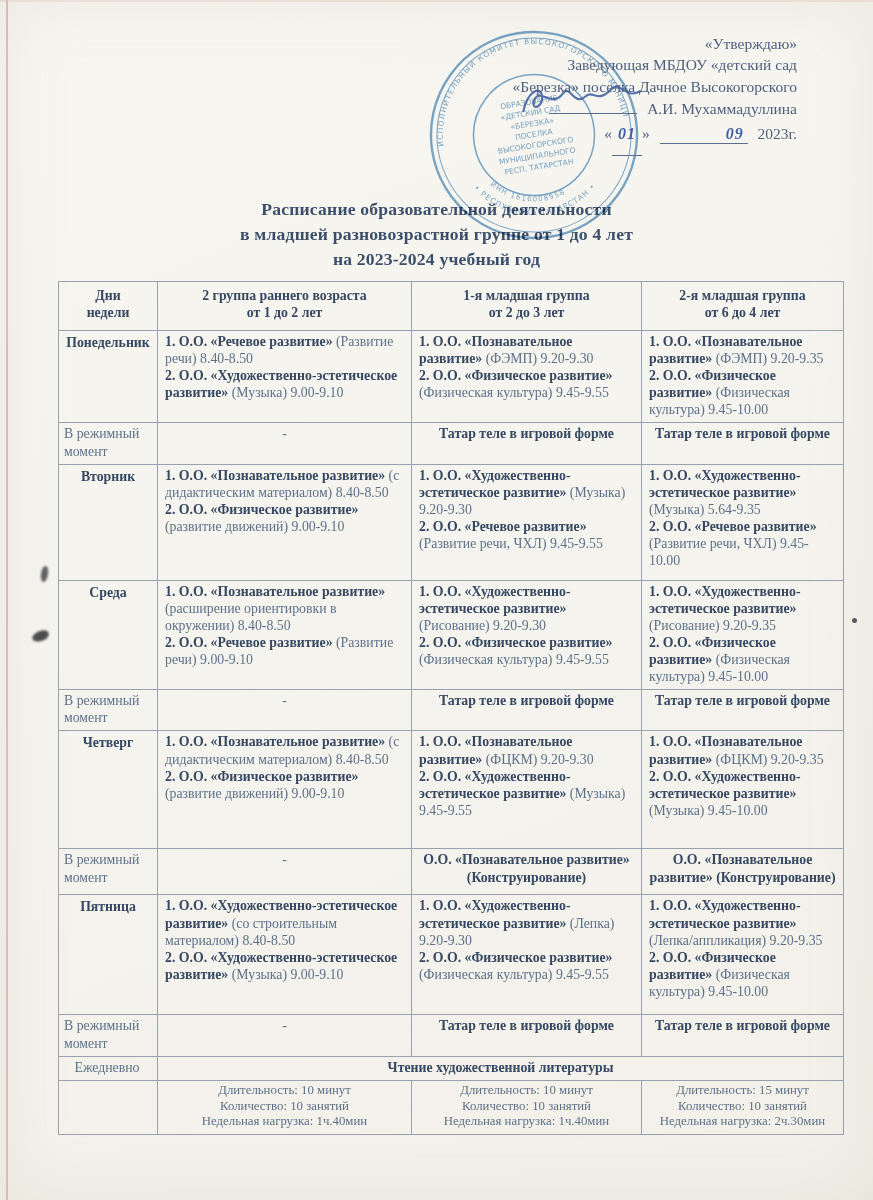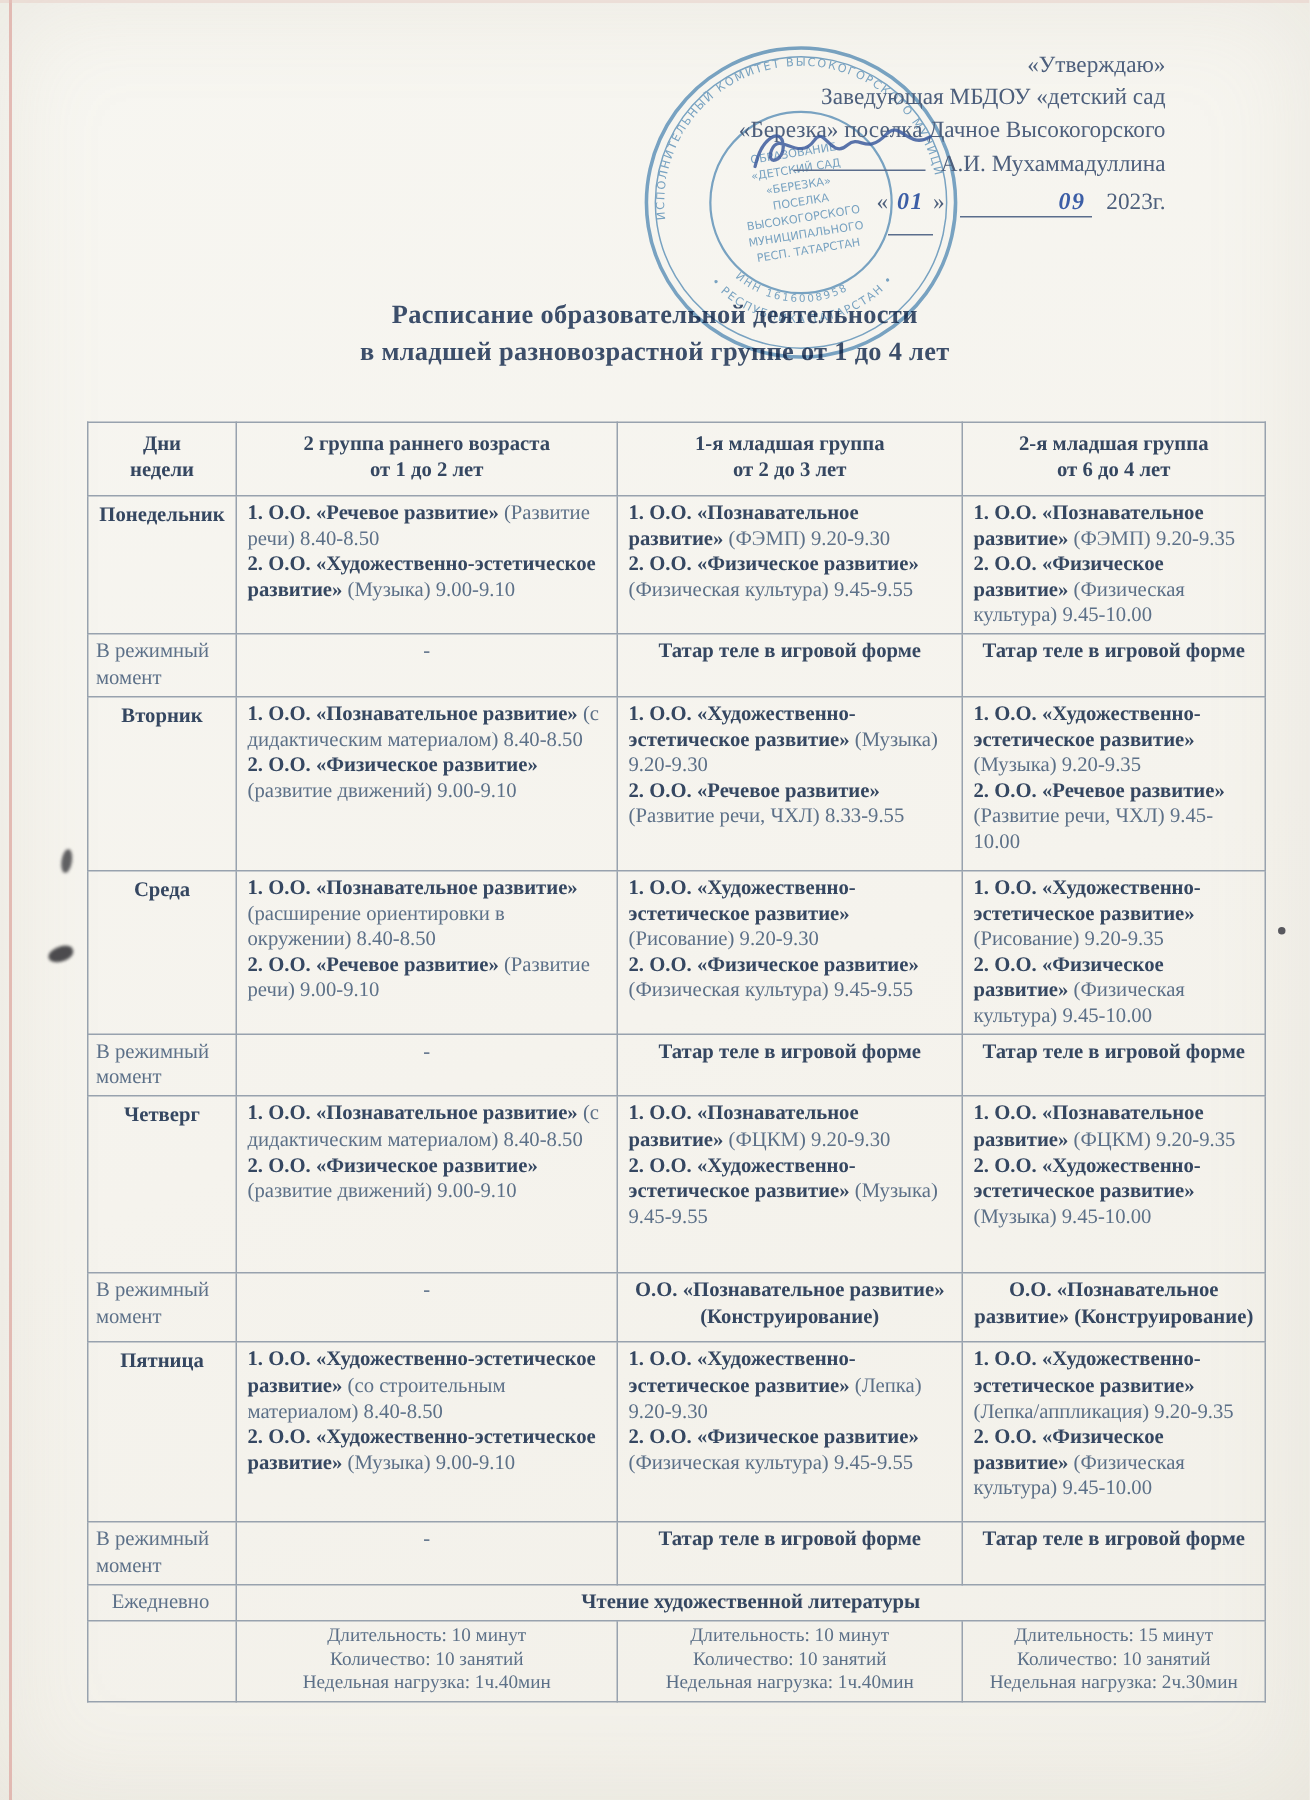--- a/index.html
+++ b/index.html
@@ -10,21 +10,21 @@
     font-family:"Liberation Serif","DejaVu Serif",serif;
   }
   
   .edge-left{position:absolute;left:6px;top:0;width:2px;height:1200px;background:#dda8a1;opacity:.75;}
   .edge-top{position:absolute;left:0;top:0;width:100%;height:2px;background:#e7c6bf;opacity:.4;}
   .smudge-a{position:absolute;left:41px;top:566px;width:7px;height:16px;background:#3c3c40;border-radius:50%;transform:rotate(9deg);filter:blur(1px);opacity:.8;}
   .smudge-b{position:absolute;left:32px;top:631px;width:17px;height:10px;background:#2f2f33;border-radius:60% 40% 55% 45%;transform:rotate(-14deg);filter:blur(1px);opacity:.85;}
   .dot-a{position:absolute;left:852px;top:618px;width:5px;height:5px;background:#47474f;border-radius:50%;opacity:.9;}
 
   
-  .approve{position:absolute;top:33px;right:96px;text-align:right;font-size:15.5px;line-height:1.38;color:#4d5f7c;z-index:2;}
+  .approve{position:absolute;top:33px;right:76px;text-align:right;font-size:15.5px;line-height:1.38;color:#4d5f7c;z-index:2;}
   .sig-line{margin-top:1px;}
   .sig-u{position:relative;display:inline-block;width:88px;height:15px;border-bottom:1.2px solid #5a6d8c;margin-right:6px;vertical-align:baseline;}
   .sig-svg{position:absolute;left:-30px;bottom:-7px;width:132px;height:40px;}
   .date-line{margin-top:3px;}
   .hand{font-style:italic;font-weight:bold;color:#3c5ea6;letter-spacing:1px;font-size:16px;}
   .u-day{display:inline-block;min-width:26px;text-align:center;border-bottom:1.2px solid #5a6d8c;padding:0 2px 13px;line-height:1.05;}
   .u-mon{display:inline-block;min-width:80px;text-align:right;border-bottom:1.2px solid #5a6d8c;padding:0 4px 1px;line-height:1.05;margin:0 6px;}
 
   
   .stamp{position:absolute;left:427px;top:28px;width:214px;height:214px;transform:rotate(-9deg);opacity:.82;mix-blend-mode:multiply;z-index:1;}
@@ -97,20 +97,21 @@
     <div class="date-line">
       <span>«</span><span class="u-day hand">01</span><span>»</span>
       <span class="u-mon hand">09</span>
       <span>2023г.</span>
     </div>
   </div>
 
   <div class="title">
     <div>Расписание образовательной деятельности</div>
     <div>в младшей разновозрастной группе от 1 до 4 лет</div>
+    <div>на 2023-2024 учебный год</div>
   </div>
 
   <table class="sched">
     <colgroup>
       <col style="width:99px">
         <col style="width:254px">
         <col style="width:230px">
         <col style="width:202px">
     </colgroup>
     <tbody>
@@ -128,22 +129,22 @@
         </tr>
         <tr class="rh-mode">
           <td class="lbl"><span class="r">В режимный момент</span></td>
           <td class="ctr"><span class="r">-</span></td>
           <td class="ctr"><span class="b">Татар теле в игровой форме</span></td>
           <td class="ctr"><span class="b">Татар теле в игровой форме</span></td>
         </tr>
         <tr class="rh-day2">
           <td class="day"><span class="b">Вторник</span></td>
           <td class="act"><span class="b">1. О.О. «Познавательное развитие»</span><span class="r"> (с дидактическим материалом) 8.40-8.50</span><br><span class="b">2. О.О. «Физическое развитие»</span><span class="r"> (развитие движений) 9.00-9.10</span></td>
-          <td class="act"><span class="b">1. О.О. «Художественно-эстетическое развитие»</span><span class="r"> (Музыка) 9.20-9.30</span><br><span class="b">2. О.О. «Речевое развитие»</span><span class="r"> (Развитие речи, ЧХЛ) 8.33-9.55</span></td>
-          <td class="act"><span class="b">1. О.О. «Художественно-эстетическое развитие»</span><span class="r"> (Музыка) 9.20-9.35</span><br><span class="b">2. О.О. «Речевое развитие»</span><span class="r"> (Развитие речи, ЧХЛ) 9.45-10.00</span></td>
+          <td class="act"><span class="b">1. О.О. «Художественно-эстетическое развитие»</span><span class="r"> (Музыка) 9.20-9.30</span><br><span class="b">2. О.О. «Речевое развитие»</span><span class="r"> (Развитие речи, ЧХЛ) 9.45-9.55</span></td>
+          <td class="act"><span class="b">1. О.О. «Художественно-эстетическое развитие»</span><span class="r"> (Музыка) 5.64-9.35</span><br><span class="b">2. О.О. «Речевое развитие»</span><span class="r"> (Развитие речи, ЧХЛ) 9.45-10.00</span></td>
         </tr>
         <tr class="rh-day3">
           <td class="day"><span class="b">Среда</span></td>
           <td class="act"><span class="b">1. О.О. «Познавательное развитие»</span><span class="r"> (расширение ориентировки в окружении) 8.40-8.50</span><br><span class="b">2. О.О. «Речевое развитие»</span><span class="r"> (Развитие речи) 9.00-9.10</span></td>
           <td class="act"><span class="b">1. О.О. «Художественно-эстетическое развитие»</span><span class="r"> (Рисование) 9.20-9.30</span><br><span class="b">2. О.О. «Физическое развитие»</span><span class="r"> (Физическая культура) 9.45-9.55</span></td>
           <td class="act"><span class="b">1. О.О. «Художественно-эстетическое развитие»</span><span class="r"> (Рисование) 9.20-9.35</span><br><span class="b">2. О.О. «Физическое развитие»</span><span class="r"> (Физическая культура) 9.45-10.00</span></td>
         </tr>
         <tr class="rh-mode">
           <td class="lbl"><span class="r">В режимный момент</span></td>
           <td class="ctr"><span class="r">-</span></td>

